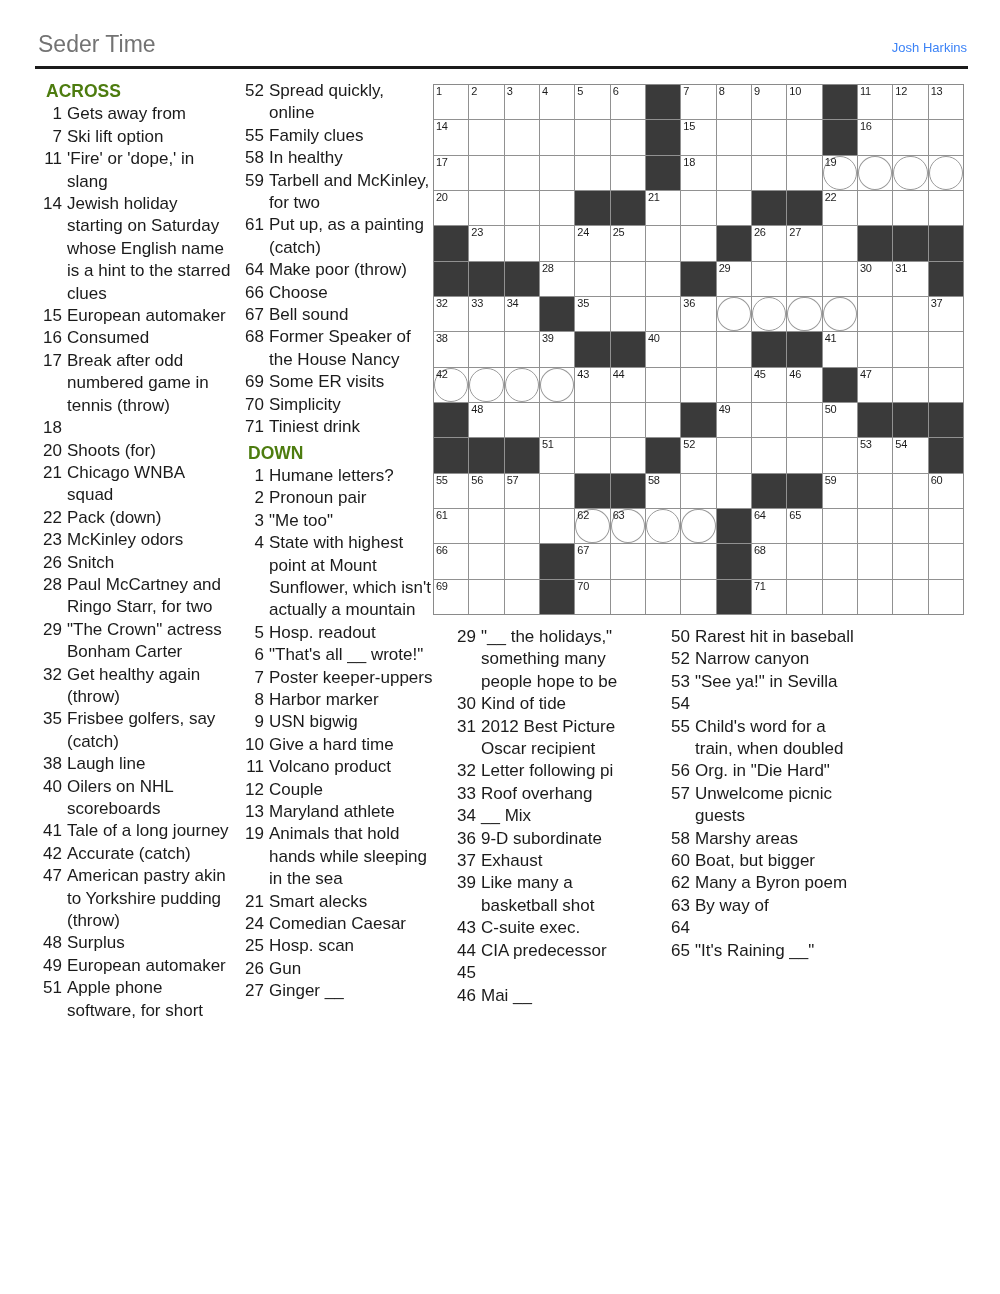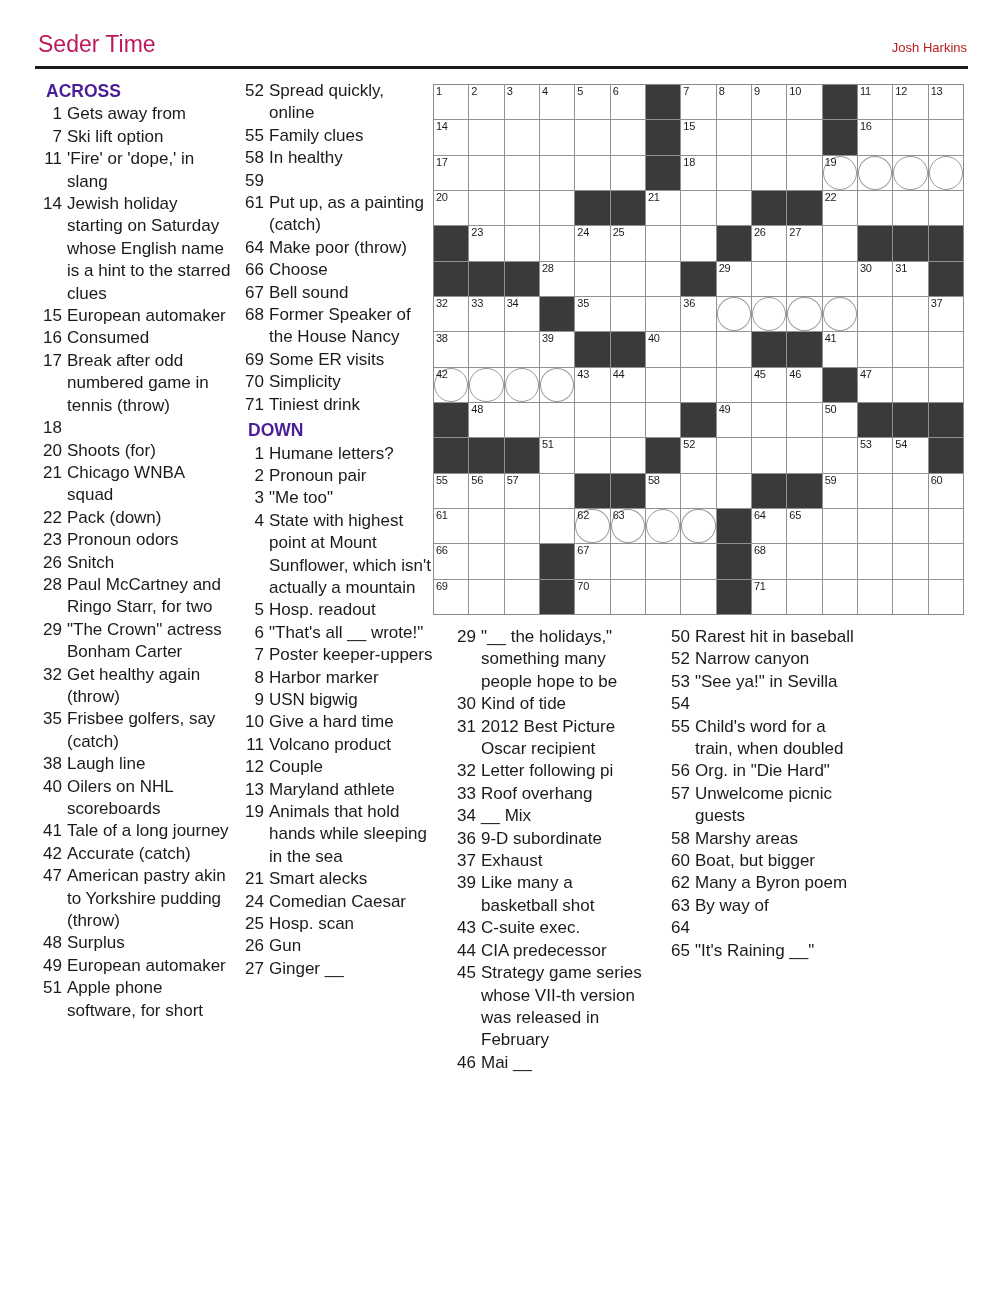--- a/index.html
+++ b/index.html
@@ -1,21 +1,21 @@
 <!DOCTYPE html>
 <html><head>
 <meta charset="utf-8">
 <style>
   html,body{margin:0;padding:0;}
   body{
     width:1000px;height:1294px;position:relative;background:#ffffff;
     font-family:"Liberation Sans", sans-serif;color:#1a1a1a;overflow:hidden;
   }
-  .title{position:absolute;left:38px;top:31px;font-size:23px;line-height:26px;color:#be185d;}
-  .byline{position:absolute;right:33px;top:40px;font-size:13px;color:#b91c1c;}
+  .title{position:absolute;left:38px;top:31px;font-size:23px;line-height:26px;color:#737373;}
+  .byline{position:absolute;right:33px;top:40px;font-size:13px;color:#3b82f6;}
   .rule{position:absolute;left:35px;width:933px;top:66px;height:3px;background:#1b1b1b;}
 
   
   .grid{
     position:absolute;left:433px;top:84px;width:529px;height:529px;
     display:grid;grid-template-columns:repeat(15,1fr);grid-template-rows:repeat(15,1fr);
     gap:1px;background:#919191;border:1px solid #8a8a8a;box-sizing:content-box;
   }
   .cell{position:relative;background:#ffffff;}
   .cell.black{background:#3a3a3a;}
@@ -27,21 +27,21 @@
     position:absolute;inset:0;border:1px solid #9a9a9a;border-radius:50%;
     box-sizing:border-box;z-index:1;
   }
 
   
   .clue-col{position:absolute;font-size:17px;line-height:22.4px;color:#1b1b1b;}
   #col1{left:38px;top:80px;width:194px;}
   #col2{left:240px;top:80px;width:194px;}
   #col3{left:452px;top:626px;width:192px;}
   #col4{left:666px;top:626px;width:198px;}
-  .section-h{font-weight:bold;font-size:17.5px;margin:0 0 1px 8px;color:#4c1d95;}
+  .section-h{font-weight:bold;font-size:17.5px;margin:0 0 1px 8px;color:#4d7c0f;}
   .section-h.gap{margin-top:3px;}
   .clue{display:flex;}
   .clue .n{flex:0 0 24px;text-align:right;margin-right:5px;}
   .clue .t{flex:1;}
 </style>
 </head>
 <body>
 
 <div class="title">Seder Time</div>
 <div class="byline">Josh Harkins</div>
@@ -486,21 +486,21 @@
       <div class="clue">
         <div class="n">21</div>
         <div class="t">Chicago WNBA squad</div>
       </div>
       <div class="clue">
         <div class="n">22</div>
         <div class="t">Pack (down)</div>
       </div>
       <div class="clue">
         <div class="n">23</div>
-        <div class="t">Pronoun odors</div>
+        <div class="t">McKinley odors</div>
       </div>
       <div class="clue">
         <div class="n">26</div>
         <div class="t">Snitch</div>
       </div>
       <div class="clue">
         <div class="n">28</div>
         <div class="t">Paul McCartney and Ringo Starr, for two</div>
       </div>
       <div class="clue">
@@ -559,20 +559,21 @@
       <div class="clue">
         <div class="n">55</div>
         <div class="t">Family clues</div>
       </div>
       <div class="clue">
         <div class="n">58</div>
         <div class="t">In healthy</div>
       </div>
       <div class="clue">
         <div class="n">59</div>
+        <div class="t">Tarbell and McKinley, for two</div>
       </div>
       <div class="clue">
         <div class="n">61</div>
         <div class="t">Put up, as a painting (catch)</div>
       </div>
       <div class="clue">
         <div class="n">64</div>
         <div class="t">Make poor (throw)</div>
       </div>
       <div class="clue">
@@ -722,21 +723,20 @@
       <div class="clue">
         <div class="n">43</div>
         <div class="t">C-suite exec.</div>
       </div>
       <div class="clue">
         <div class="n">44</div>
         <div class="t">CIA predecessor</div>
       </div>
       <div class="clue">
         <div class="n">45</div>
-        <div class="t">Strategy game series whose VII-th version was released in February</div>
       </div>
       <div class="clue">
         <div class="n">46</div>
         <div class="t">Mai __</div>
       </div>
     </div>
 </div>
 
 <div class="clue-col" id="col4">
   <div id="col4-list">

